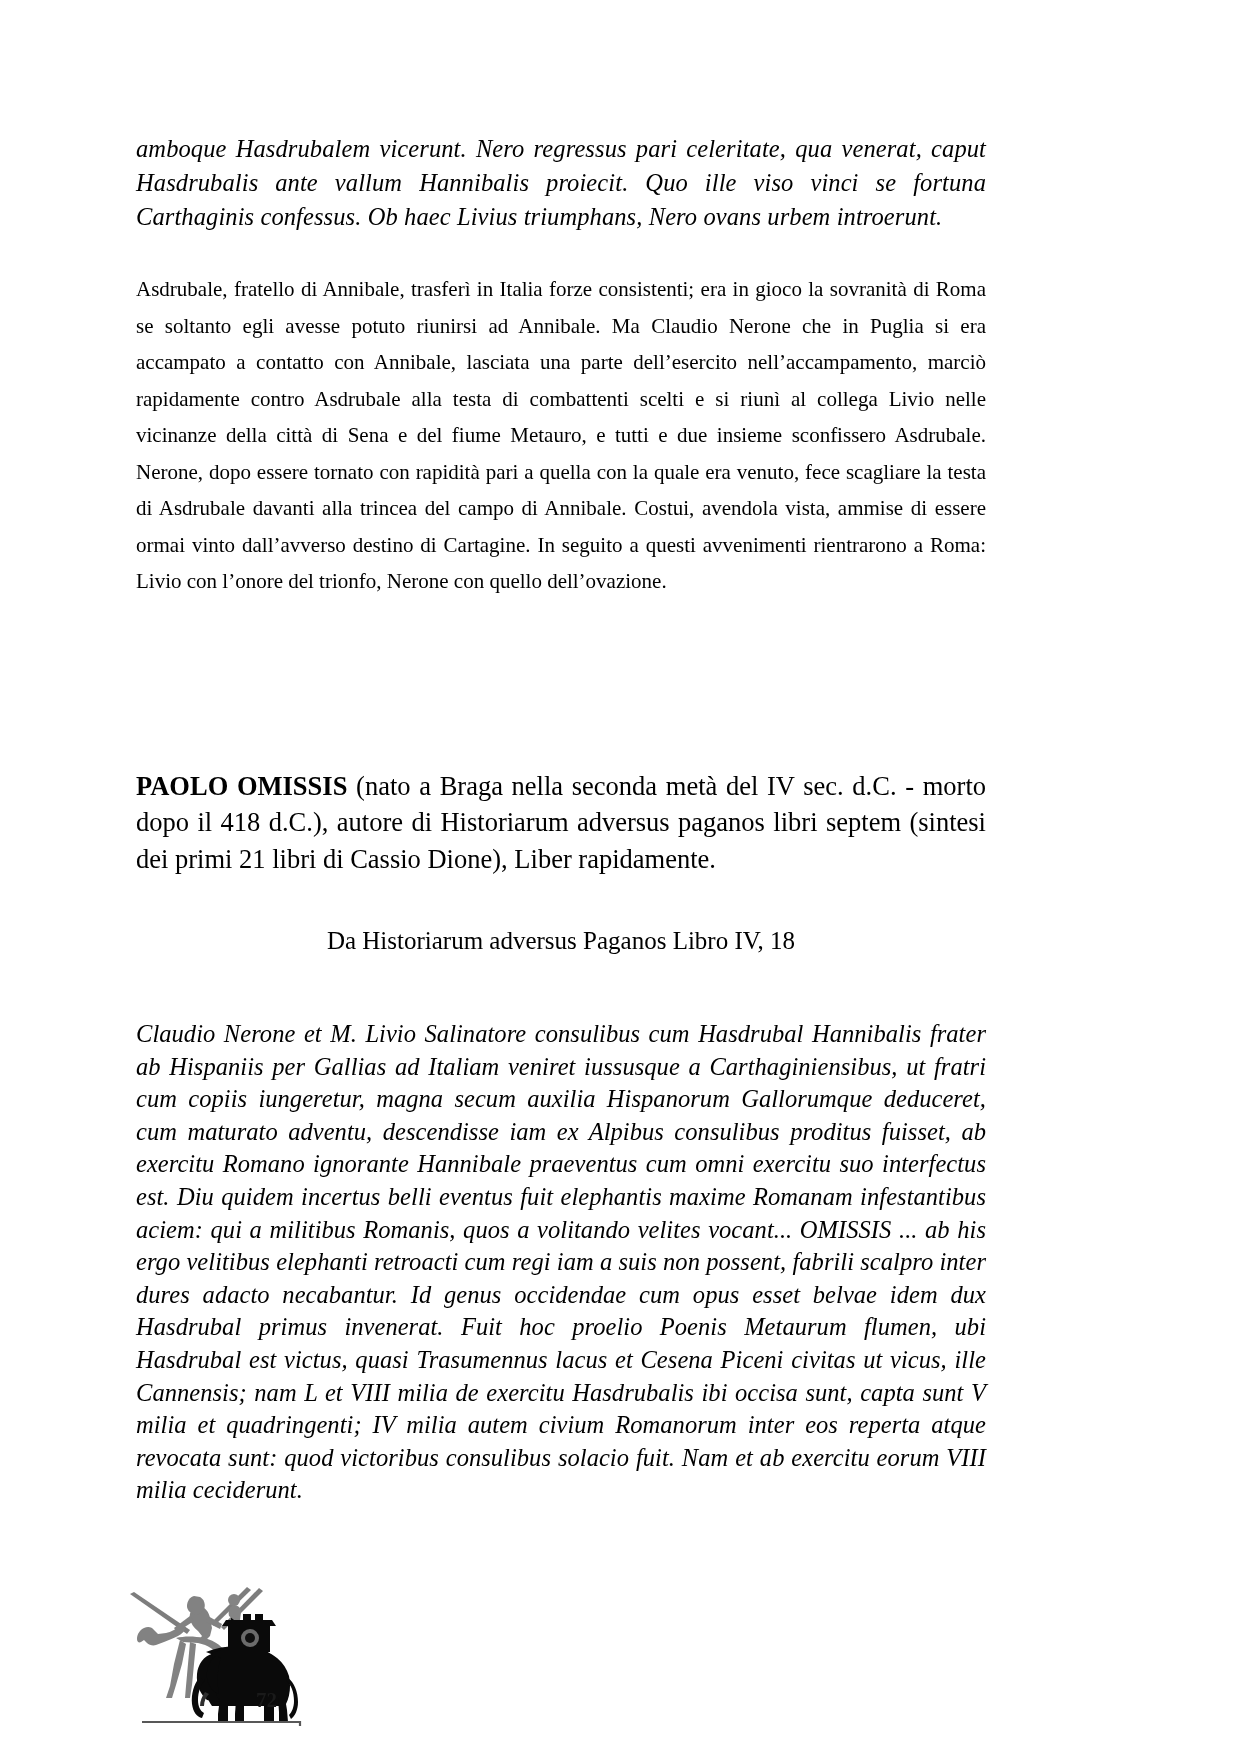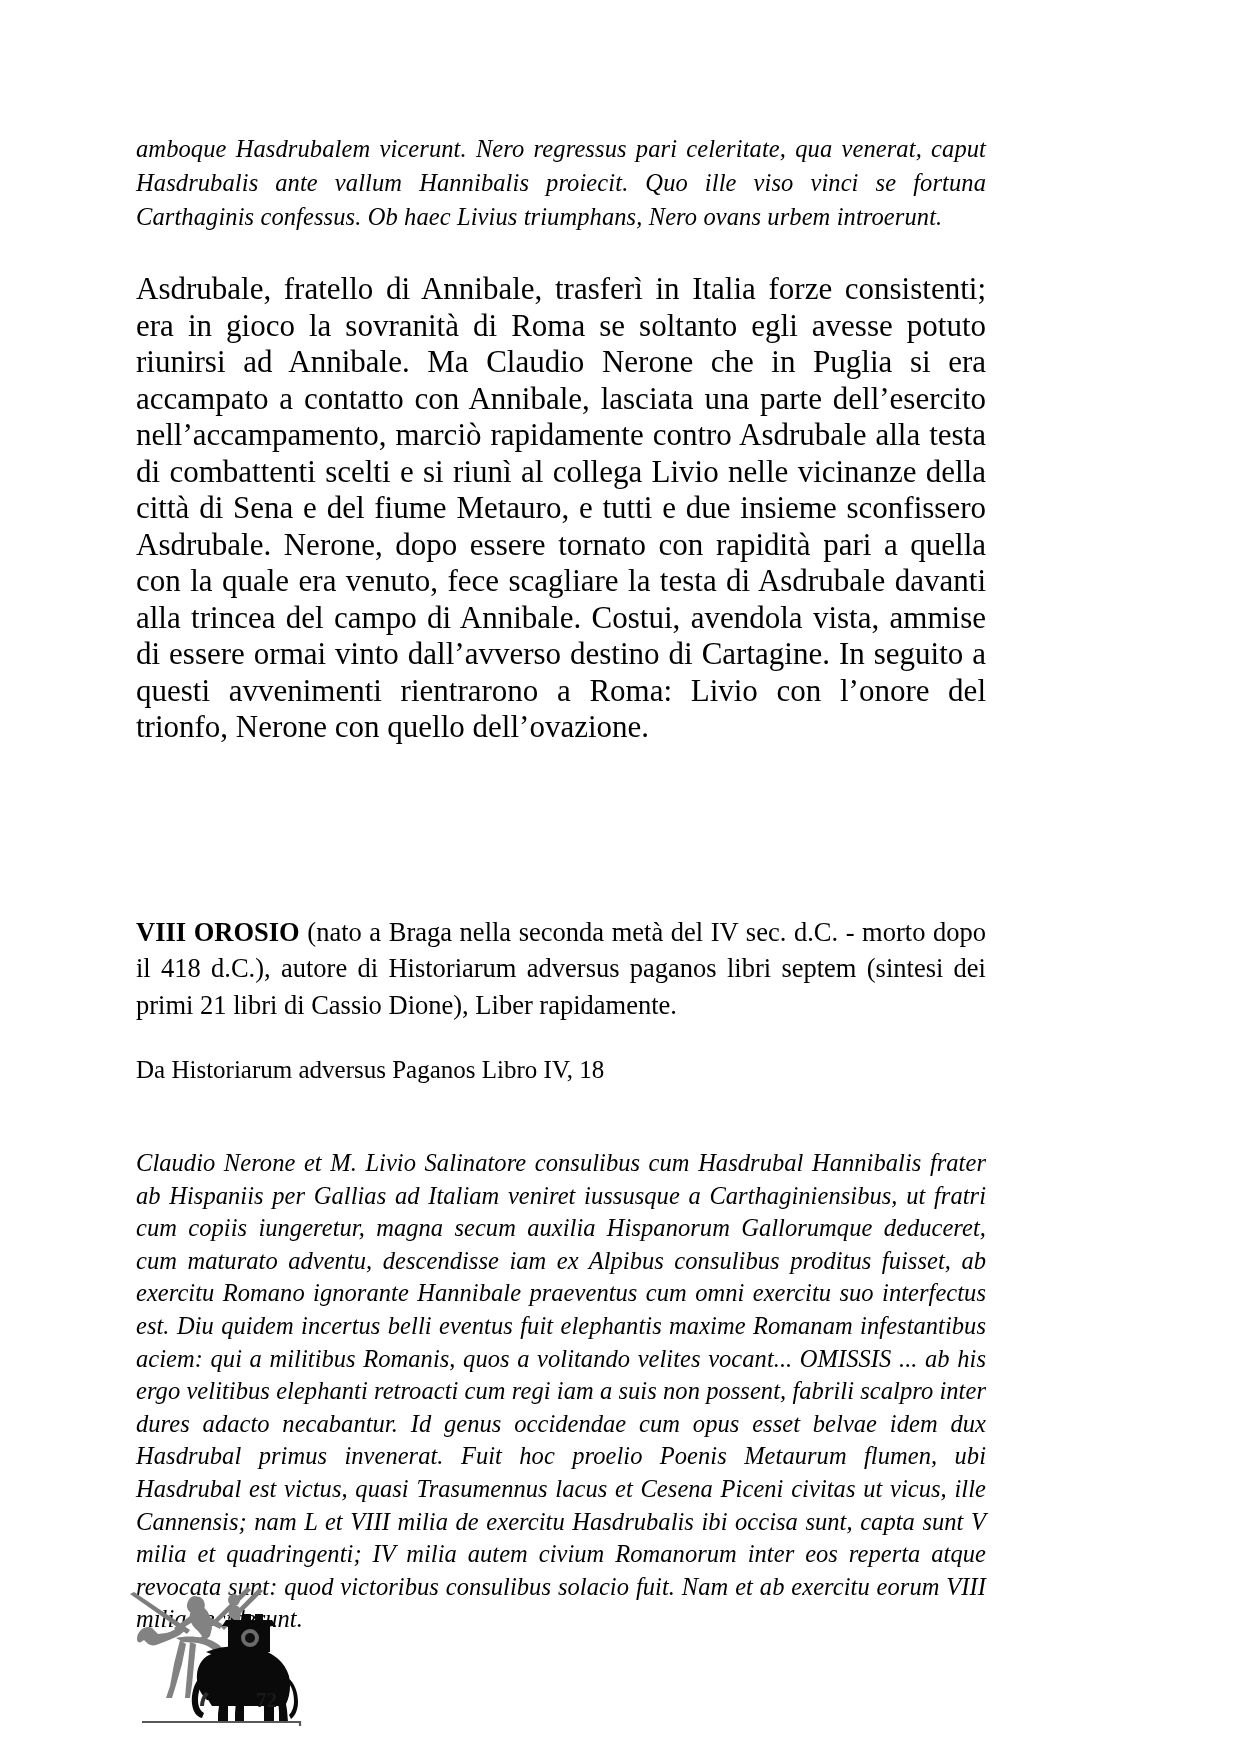--- a/index.html
+++ b/index.html
@@ -41,21 +41,21 @@
   }
 
   .latin-intro {
     font-style: italic;
     font-size: 24.5px;
     line-height: 34px;
     letter-spacing: 0.1px;
   }
 
   .italian-body {
-    font-size: 31px;
+    font-size: 21px;
     line-height: 36.5px;
     margin-top: 37px;
   }
 
   .gap-big {
     height: 168px;
   }
 
   .orosio-head {
     font-size: 26.5px;
@@ -63,22 +63,22 @@
   }
   .orosio-head .name {
     font-weight: bold;
   }
   .orosio-head .work {
   }
 
   .source-line {
     font-size: 25px;
     line-height: 34px;
-    margin-top: 30px;
-    text-align: left;
+    margin-top: 47px;
+    text-align: center;
   }
 
   .latin-quote {
     font-style: italic;
     font-size: 24.5px;
     line-height: 32.6px;
     margin-top: 60px;
     letter-spacing: 0.05px;
   }
 
@@ -110,21 +110,21 @@
 <div class="page">
 
   <div class="content">
 
     <p class="latin-intro">amboque Hasdrubalem vicerunt. Nero regressus pari celeritate, qua venerat, caput Hasdrubalis ante vallum Hannibalis proiecit. Quo ille viso vinci se fortuna Carthaginis confessus. Ob haec Livius triumphans, Nero ovans urbem introerunt.</p>
 
     <p class="italian-body">Asdrubale, fratello di Annibale, trasferì in Italia forze consistenti; era in gioco la sovranità di Roma se soltanto egli avesse potuto riunirsi ad Annibale. Ma Claudio Nerone che in Puglia si era accampato a contatto con Annibale, lasciata una parte dell’esercito nell’accampamento, marciò rapidamente contro Asdrubale alla testa di combattenti scelti e si riunì al collega Livio nelle vicinanze della città di Sena e del fiume Metauro, e tutti e due insieme sconfissero Asdrubale. Nerone, dopo essere tornato con rapidità pari a quella con la quale era venuto, fece scagliare la testa di Asdrubale davanti alla trincea del campo di Annibale. Costui, avendola vista, ammise di essere ormai vinto dall’avverso destino di Cartagine. In seguito a questi avvenimenti rientrarono a Roma: Livio con l’onore del trionfo, Nerone con quello dell’ovazione.</p>
 
     <div class="gap-big"></div>
 
-    <p class="orosio-head"><span class="name">VIII OROSIO</span><span> (nato a Braga nella seconda metà del IV sec. d.C. - morto dopo il 418 d.C.), autore di </span><span class="work">Historiarum adversus paganos libri septem</span><span> (sintesi dei primi 21 libri di Cassio Dione), </span><span class="work">Liber rapidamente</span><span>.</span></p>
+    <p class="orosio-head"><span class="name">PAOLO OMISSIS</span><span> (nato a Braga nella seconda metà del IV sec. d.C. - morto dopo il 418 d.C.), autore di </span><span class="work">Historiarum adversus paganos libri septem</span><span> (sintesi dei primi 21 libri di Cassio Dione), </span><span class="work">Liber rapidamente</span><span>.</span></p>
 
     <p class="source-line">Da Historiarum adversus Paganos Libro IV, 18</p>
 
     <p class="latin-quote">Claudio Nerone et M. Livio Salinatore consulibus cum Hasdrubal Hannibalis frater ab Hispaniis per Gallias ad Italiam veniret iussusque a Carthaginiensibus, ut fratri cum copiis iungeretur, magna secum auxilia Hispanorum Gallorumque deduceret, cum maturato adventu, descendisse iam ex Alpibus consulibus proditus fuisset, ab exercitu Romano ignorante Hannibale praeventus cum omni exercitu suo interfectus est. Diu quidem incertus belli eventus fuit elephantis maxime Romanam infestantibus aciem: qui a militibus Romanis, quos a volitando velites vocant... OMISSIS ... ab his ergo velitibus elephanti retroacti cum regi iam a suis non possent, fabrili scalpro inter dures adacto necabantur. Id genus occidendae cum opus esset belvae idem dux Hasdrubal primus invenerat. Fuit hoc proelio Poenis Metaurum flumen, ubi Hasdrubal est victus, quasi Trasumennus lacus et Cesena Piceni civitas ut vicus, ille Cannensis; nam L et VIII milia de exercitu Hasdrubalis ibi occisa sunt, capta sunt V milia et quadringenti; IV milia autem civium Romanorum inter eos reperta atque revocata sunt: quod victoribus consulibus solacio fuit. Nam et ab exercitu eorum VIII milia ceciderunt.</p>
 
   </div>
 
   <div class="footer">
     <svg width="300" height="140" viewBox="0 0 300 140" xmlns="http://www.w3.org/2000/svg">
 

